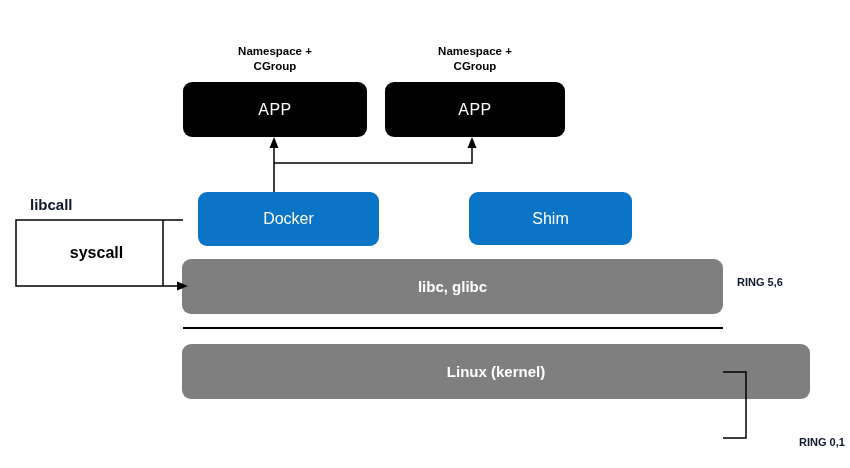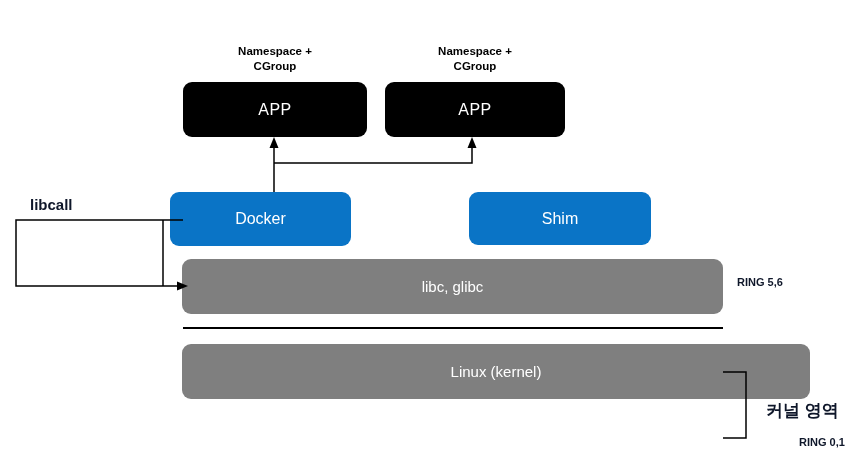--- a/index.html
+++ b/index.html
@@ -22,21 +22,21 @@
     position: absolute;
     border-radius: 9px;
     display: flex;
     align-items: center;
     justify-content: center;
     color: #ffffff;
     z-index: 2;
   }
   .node.app   { background: #000000; font-size: 16px; font-weight: 500; letter-spacing: 0.5px; }
   .node.blue  { background: #0a74c6; font-size: 16px; font-weight: 500; }
-  .node.layer { background: #7f7f7f; font-size: 15px; font-weight: 400; }
+  .node.layer { background: #7f7f7f; font-size: 15px; font-weight: 700; }
 
   
   .blabel {
     position: absolute;
     color: #0f172a;
     font-weight: 700;
     z-index: 3;
     white-space: nowrap;
   }
   .ns-label {
@@ -82,38 +82,40 @@
     <div>CGroup</div>
   </div>
 
   <div class="node app" style="left:183px; top:63px; width:184px; height:55px;">
     <span>APP</span>
   </div>
   <div class="node app" style="left:385px; top:63px; width:180px; height:55px;">
     <span>APP</span>
   </div>
 
-  <div class="node blue" style="left:170px; top:173px; width:181px; height:54px;">
+  <div class="node blue" style="left:198px; top:173px; width:181px; height:54px;">
     <span>Docker</span>
   </div>
-  <div class="node blue" style="left:469px; top:173px; width:182px; height:53px;">
+  <div class="node blue" style="left:469px; top:173px; width:163px; height:53px;">
     <span>Shim</span>
   </div>
 
   <div class="node layer" style="left:182px; top:240px; width:541px; height:55px;">
     <span>libc, glibc</span>
   </div>
   <div class="node layer" style="left:182px; top:325px; width:628px; height:55px;">
     <span>Linux (kernel)</span>
   </div>
 
   <div class="blabel" style="left:30px; top:177px; font-size:15px;">libcall</div>
+  <div class="syscall-zone">
+    <span>syscall</span>
+  </div>
 
   <div class="blabel" style="left:737px; top:257px; font-size:11px;">RING 5,6</div>
-  <div class="blabel" style="left:766px; top:380px; font-size:17px;">커널 영역</div>
   <div class="blabel" style="left:774px; top:417px; font-size:11px;padding-left:25px;">RING 0,1</div>
 
   <svg class="connector-layer" viewBox="0 0 850 468" xmlns="http://www.w3.org/2000/svg">
 
     <path d="M274,173 L274,126" stroke="#000" stroke-width="1.5" fill="none"></path>
     <polygon points="274,118 269.5,129 278.5,129" fill="#000"></polygon>
 
     <path d="M274,144 L472,144 L472,126" stroke="#000" stroke-width="1.5" fill="none"></path>
     <polygon points="472,118 467.5,129 476.5,129" fill="#000"></polygon>
 

